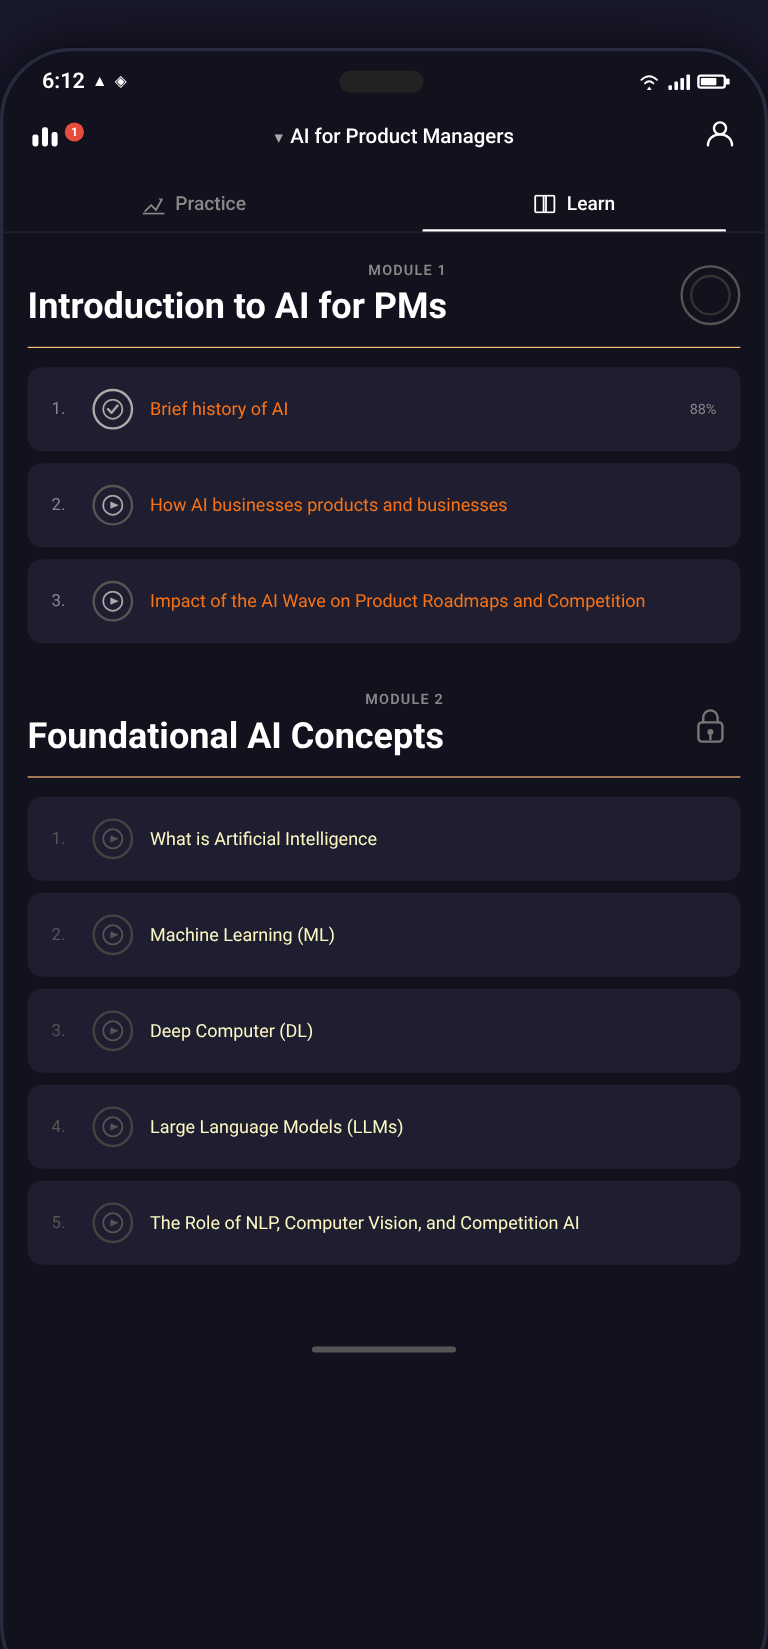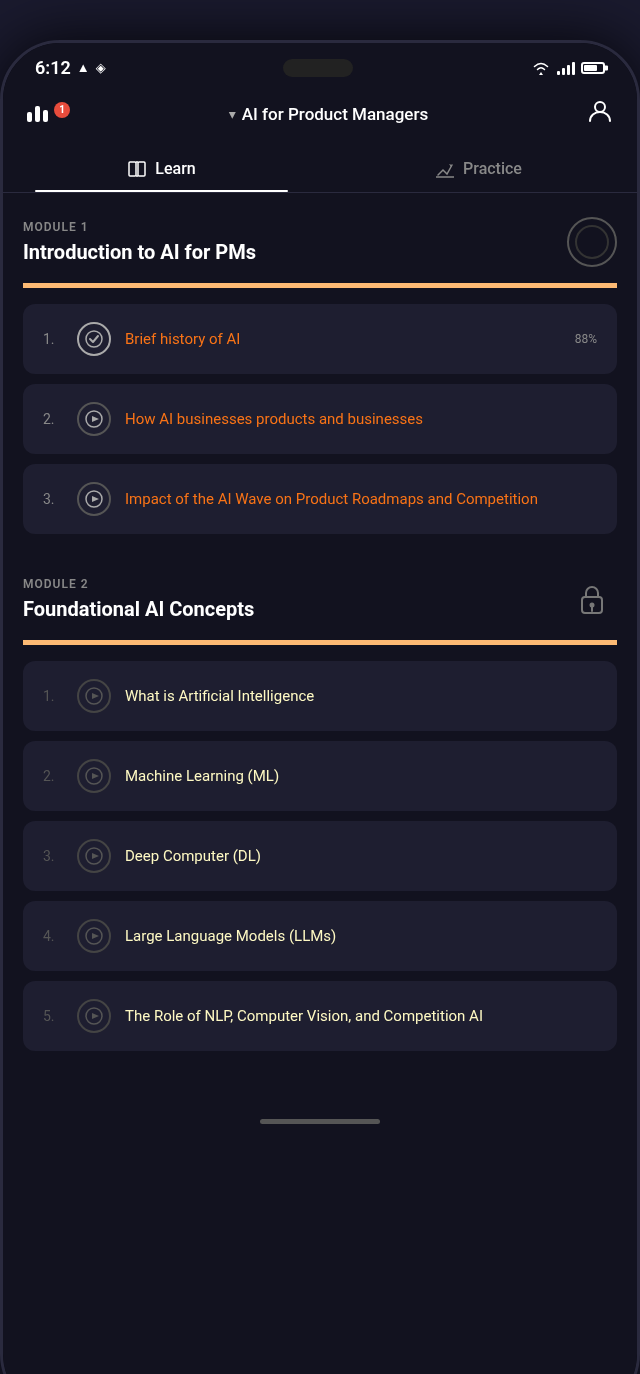--- a/index.html
+++ b/index.html
@@ -191,41 +191,42 @@
 
     
     .content {
       background: #12121f;
       padding: 0 20px 40px;
     }
 
     
     .module-section {
       padding: 24px 0 16px;
-      border-bottom: 5px solid #fdba74;
+      border-bottom: 1px solid #fdba74;
+      text-align: right;
     }
 
     .module-label {
       color: #888;
       font-size: 12px;
       font-weight: 600;
       letter-spacing: 1px;
       text-transform: uppercase;
       margin-bottom: 6px;
     }
 
     .module-header {
       display: flex;
       align-items: center;
       justify-content: space-between;
     }
 
     .module-title {
       color: #ffffff;
-      font-size: 20px;
+      font-size: 30px;
       font-weight: 700;
       flex: 1;
     }
 
     .module-circle {
       width: 50px;
       height: 50px;
       border-radius: 50%;
       border: 2px solid #555;
       display: flex;
@@ -374,37 +375,37 @@
 
       <div class="profile-icon">
         <svg width="26" height="26" viewBox="0 0 26 26" fill="none">
           <circle cx="13" cy="9" r="5" stroke="white" stroke-width="2"></circle>
           <path d="M3 23c0-5.5 4.5-9 10-9s10 3.5 10 9" stroke="white" stroke-width="2" stroke-linecap="round"></path>
         </svg>
       </div>
     </div>
 
     <div class="tab-bar">
+      <div class="tab-item">
+        <svg width="20" height="18" viewBox="0 0 20 18">
+          <path d="M3 15L8 10L12 14L17 5" stroke="#888" stroke-width="1.5" stroke-linecap="round" fill="none"></path>
+          <path d="M17 5L14 4L16 7Z" fill="#888"></path>
+          <line x1="1" y1="17" x2="19" y2="17" stroke="#888" stroke-width="1.5"></line>
+        </svg>
+        <span style="color:#888;">Practice</span>
+      </div>
       <div class="tab-item active">
         <svg width="20" height="16" viewBox="0 0 20 16">
           <rect x="2" y="1" width="7" height="14" rx="1" stroke="white" stroke-width="1.5" fill="none"></rect>
           <rect x="11" y="1" width="7" height="14" rx="1" stroke="white" stroke-width="1.5" fill="none"></rect>
           <line x1="9" y1="1" x2="11" y2="1" stroke="white" stroke-width="1.5"></line>
           <line x1="9" y1="15" x2="11" y2="15" stroke="white" stroke-width="1.5"></line>
         </svg>
         <span>Learn</span>
       </div>
-      <div class="tab-item">
-        <svg width="20" height="18" viewBox="0 0 20 18">
-          <path d="M3 15L8 10L12 14L17 5" stroke="#888" stroke-width="1.5" stroke-linecap="round" fill="none"></path>
-          <path d="M17 5L14 4L16 7Z" fill="#888"></path>
-          <line x1="1" y1="17" x2="19" y2="17" stroke="#888" stroke-width="1.5"></line>
-        </svg>
-        <span style="color:#888;">Practice</span>
-      </div>
     </div>
 
     <div class="content">
 
       <div class="module-section">
         <div class="module-header">
           <div>
             <div class="module-label">MODULE 1</div>
             <div class="module-title">Introduction to AI for PMs</div>
           </div>

